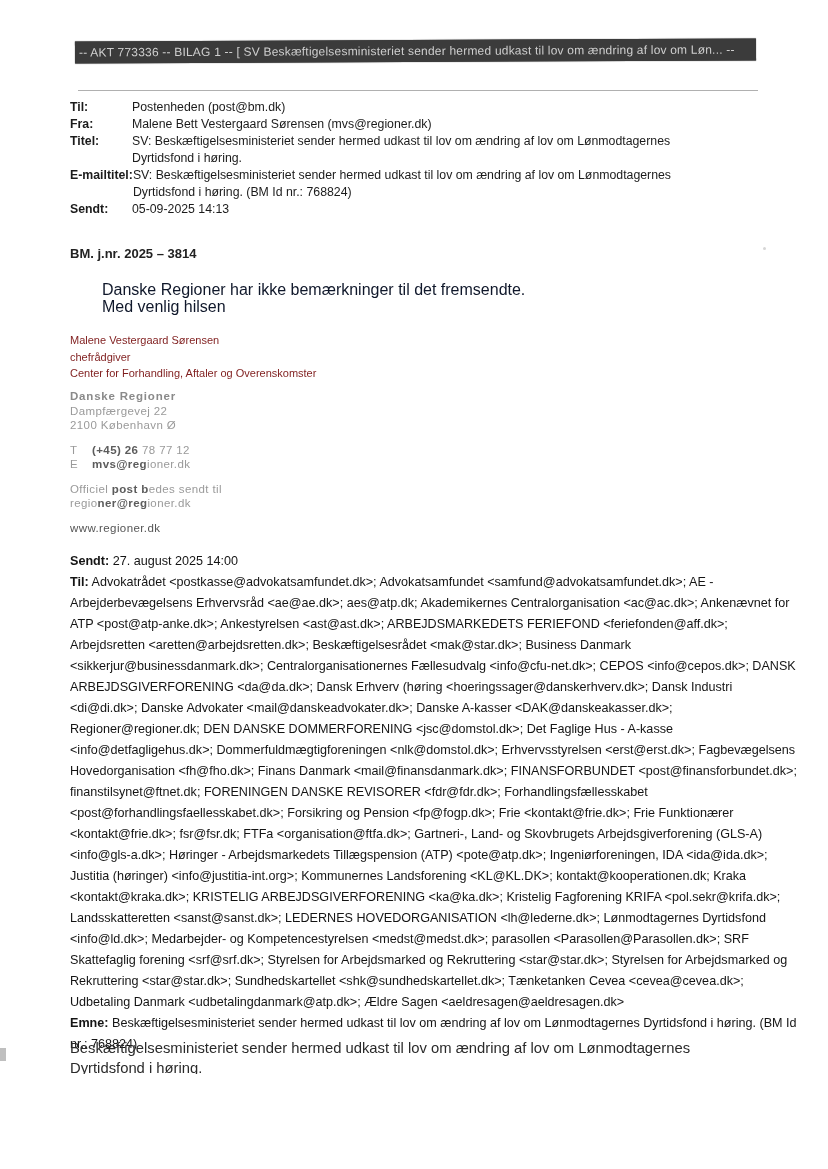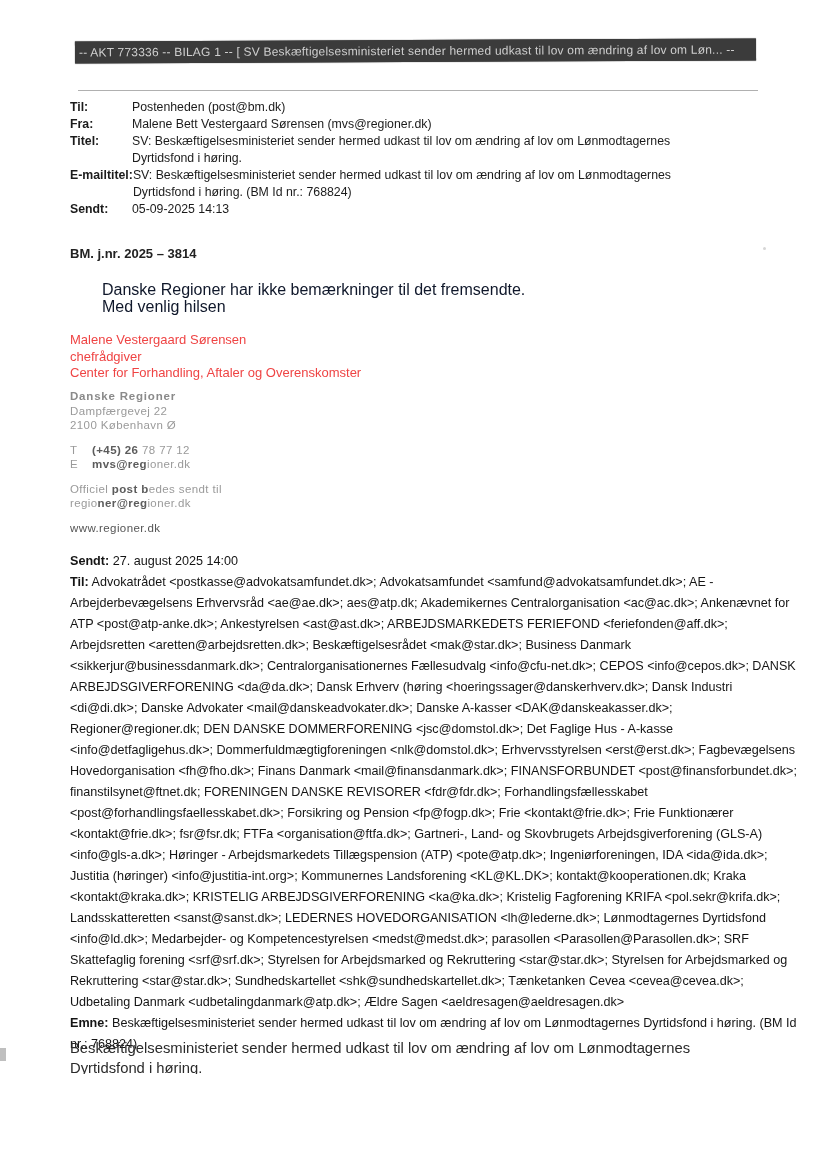--- a/index.html
+++ b/index.html
@@ -67,24 +67,24 @@
     font-size: 16px;
     line-height: 16.5px;
     white-space: pre-line;
     color: #0f172a;
     margin-left: 32px;
   }
 
   .nameblock {
     position: absolute;
     left: 70px; top: 332px;
-    font-size: 13px;
+    font-size: 11px;
     line-height: 16.5px;
     white-space: pre-line;
-    color: #ef4444;
+    color: #7f1d1d;
   }
 
   
   .sig {
     position: absolute;
     left: 70px; top: 389px;
     font-size: 11.5px;
     line-height: 14.5px;
     color: #9a9a9a;
     letter-spacing: 0.4px;

